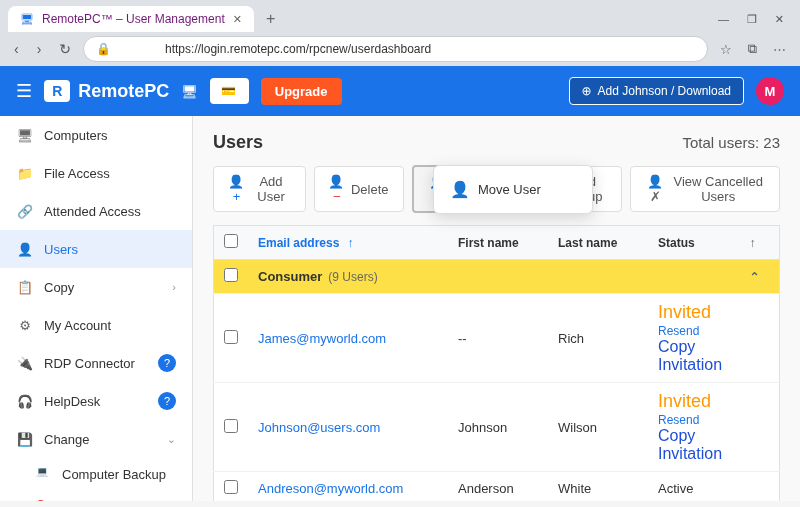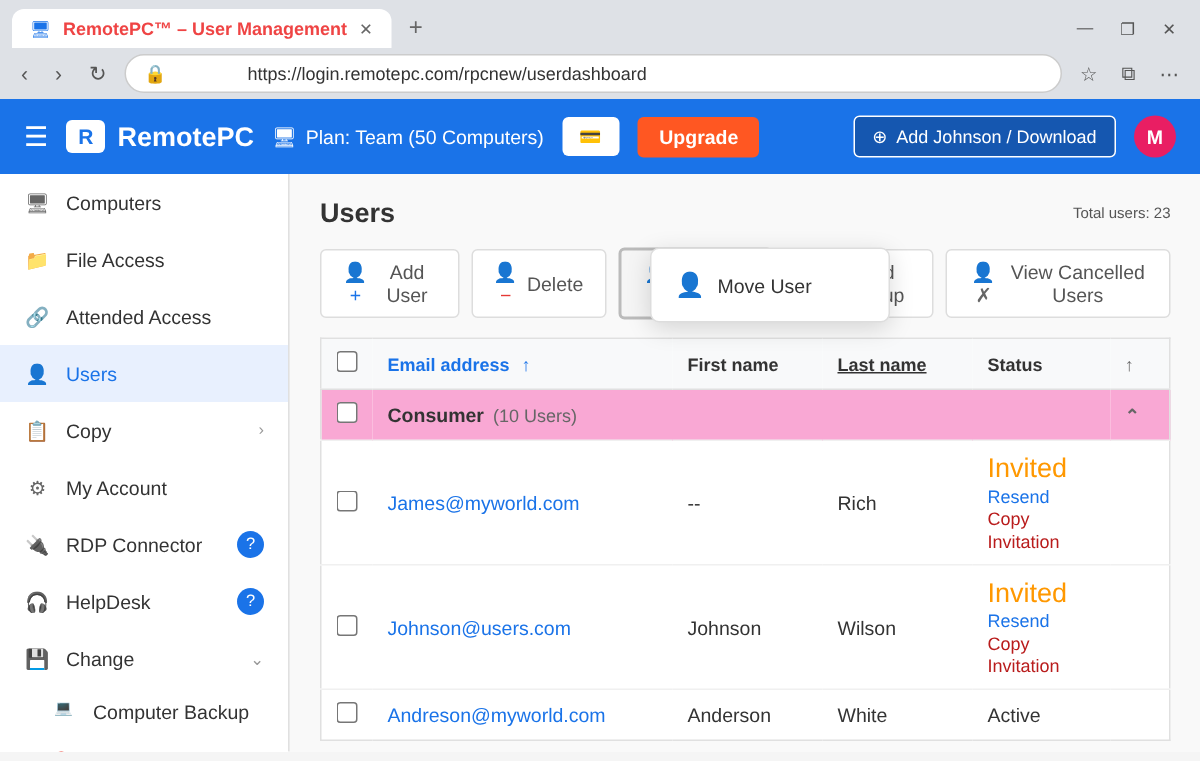--- a/index.html
+++ b/index.html
@@ -1,19 +1,19 @@
 <!DOCTYPE html>
 <html><head>
   <meta charset="utf-8">
   <style>
     * { box-sizing: border-box; margin: 0; padding: 0; }
     body { font-family: -apple-system, BlinkMacSystemFont, 'Segoe UI', Arial, sans-serif; font-size: 13px; background: #f5f5f5; overflow: hidden; }
     .browser-tab-bar { display: flex; align-items: center; padding: 6px 8px 0; background: #dee1e6; gap: 4px; }
     .browser-tab { background: #fff; border-radius: 8px 8px 0 0; padding: 6px 12px; font-size: 12px; display: flex; align-items: center; gap: 8px; min-width: 180px; }
-    .browser-tab .tab-title { color: #ef4444; font-size: 12px; font-weight: bold; }
+    .browser-tab .tab-title { color: #701a75; font-size: 12px; }
     .tab-close { color: #666; cursor: pointer; font-size: 11px; }
     .new-tab-btn { background: none; border: none; color: #666; font-size: 16px; cursor: pointer; padding: 4px 8px; }
     .browser-nav { display: flex; align-items: center; padding: 4px 8px; background: #dee1e6; gap: 6px; }
     .nav-btn { background: none; border: none; color: #555; cursor: pointer; font-size: 14px; padding: 4px 6px; border-radius: 4px; }
     .address-bar { flex: 1; background: #fff; border: 1px solid #ccc; border-radius: 20px; padding: 5px 12px; font-size: 12px; color: #333; display: flex; align-items: center; gap: 6px; }
     .address-bar .lock-icon { color: #666; }
     .address-text { color: #333; font-size: 12px; padding-left: 48px; }
     .browser-actions { display: flex; gap: 4px; align-items: center; }
     .browser-action-btn { background: none; border: none; color: #555; cursor: pointer; font-size: 13px; padding: 4px 6px; }
     .win-ctrl { background: none; border: none; color: #555; cursor: pointer; font-size: 11px; padding: 4px 8px; }
@@ -44,50 +44,50 @@
     .sidebar-item .si-label { font-size: 13px; }
     .sidebar-item .si-arrow { margin-left: auto; color: #999; font-size: 11px; }
     .sidebar-item .si-badge { background: #1a73e8; color: #fff; border-radius: 50%; width: 18px; height: 18px; font-size: 11px; display: flex; align-items: center; justify-content: center; margin-left: auto; }
     .sidebar-sub-item { display: flex; align-items: center; padding: 8px 16px 8px 36px; cursor: pointer; color: #333; font-size: 13px; gap: 10px; }
     .sidebar-sub-item .si-icon { width: 16px; height: 16px; }
 
     
     .content-area { flex: 1; overflow: auto; padding: 16px 20px; background: #f9f9f9; }
     .content-header { display: flex; align-items: center; justify-content: space-between; margin-bottom: 12px; }
     .page-title { font-size: 18px; font-weight: 600; color: #333; }
-    .total-users { font-size: 10px; color: #555; }
+    .total-users { font-size: 15px; color: #555; }
 
     
     .action-bar { display: flex; align-items: center; gap: 8px; margin-bottom: 12px; position: relative; }
     .action-btn { display: flex; align-items: center; gap: 6px; padding: 7px 14px; border: 1px solid #ddd; border-radius: 4px; background: #fff; color: #555; font-size: 13px; cursor: pointer; }
 
     
     .move-user-dropdown { position: absolute; top: 0; left: 220px; background: #fff; border: 1px solid #ddd; border-radius: 6px; box-shadow: 0 4px 16px rgba(0,0,0,0.15); z-index: 100; padding: 4px 0; min-width: 160px; }
     .move-user-dropdown .mud-item { display: flex; align-items: center; gap: 8px; padding: 10px 16px; cursor: pointer; font-size: 13px; color: #333; font-weight: 500; }
     .mud-icon { color: #1a73e8; font-size: 16px; }
 
     
     .data-table { width: 100%; border-collapse: collapse; background: #fff; border: 1px solid #e0e0e0; border-radius: 4px; }
     .data-table th { background: #f8f9fa; padding: 8px 10px; text-align: left; font-size: 12px; font-weight: 600; color: #333; border-bottom: 1px solid #e0e0e0; }
     .data-table td { padding: 8px 10px; font-size: 13px; color: #333; border-bottom: 1px solid #f0f0f0; }
     .data-table tr:last-child td { border-bottom: none; }
     .col-check { width: 30px; }
     .col-email { min-width: 200px; }
     .col-first { min-width: 100px; }
-    .col-last { min-width: 100px; text-decoration: underline; }
+    .col-last { min-width: 100px; }
     .col-status { min-width: 80px; }
     .col-action { width: 40px; }
     .checkbox { width: 14px; height: 14px; cursor: pointer; }
-    .group-row td { font-weight: 600; color: #333; background: #f9a8d4; }
+    .group-row td { font-weight: 600; color: #333; background: #fde047; }
     .group-row .group-label { display: flex; align-items: center; gap: 6px; }
     .group-count { font-weight: normal; color: #666; font-size: 12px; }
     .status-invited { color: #ff9800; font-size: 18px; }
     .status-active { color: #333; font-size: 13px; }
     .resend-link { color: #1a73e8; cursor: pointer; font-size: 12px; text-decoration: none; }
-    .copy-link { color: #b91c1c; cursor: pointer; font-size: 12px; text-decoration: none; }
+    .copy-link { color: #1d4ed8; cursor: pointer; font-size: 16px; text-decoration: none; }
     .sort-icon { color: #1a73e8; margin-left: 4px; }
     .email-link { color: #1a73e8; cursor: pointer; }
     .col-header-with-sort { display: flex; align-items: center; gap: 4px; color: #1a73e8; }
     .upload-icon { color: #666; font-size: 12px; }
     .group-collapse { margin-left: auto; color: #666; font-size: 12px; cursor: pointer; }
     .thead-row th { vertical-align: middle; }
   </style>
 </head>
 <body>
 
@@ -126,21 +126,20 @@
   <div class="app-header">
     <div class="logo-area">
       <span class="hamburger">☰</span>
       <div class="logo-box">
         <span>R</span>
       </div>
       <span class="logo-text">RemotePC</span>
     </div>
     <span class="plan-info">
       <span>🖥</span>
-      <span>Plan: Team (50 Computers)</span>
     </span>
     <button class="change-card-btn">
       <span>💳</span>
     </button>
     <button class="upgrade-btn">Upgrade</button>
     <div class="header-spacer"></div>
     <button class="add-computer-btn">
       <span>⊕</span>
       <span>Add Johnson / Download</span>
     </button>
@@ -257,21 +256,21 @@
             </th>
           </tr>
         </thead>
         <tbody>
 
           <tr class="group-row">
             <td><input type="checkbox" class="checkbox" style=""></td>
             <td colspan="4">
               <div class="group-label">
                 <span>Consumer</span>
-                <span class="group-count">(10 Users)</span>
+                <span class="group-count">(9 Users)</span>
               </div>
             </td>
             <td><span class="group-collapse">⌃</span></td>
           </tr>
 
           <tr>
             <td><input type="checkbox" class="checkbox" style=""></td>
             <td><span class="email-link">James@myworld.com</span></td>
             <td>--</td>
             <td>Rich</td>

